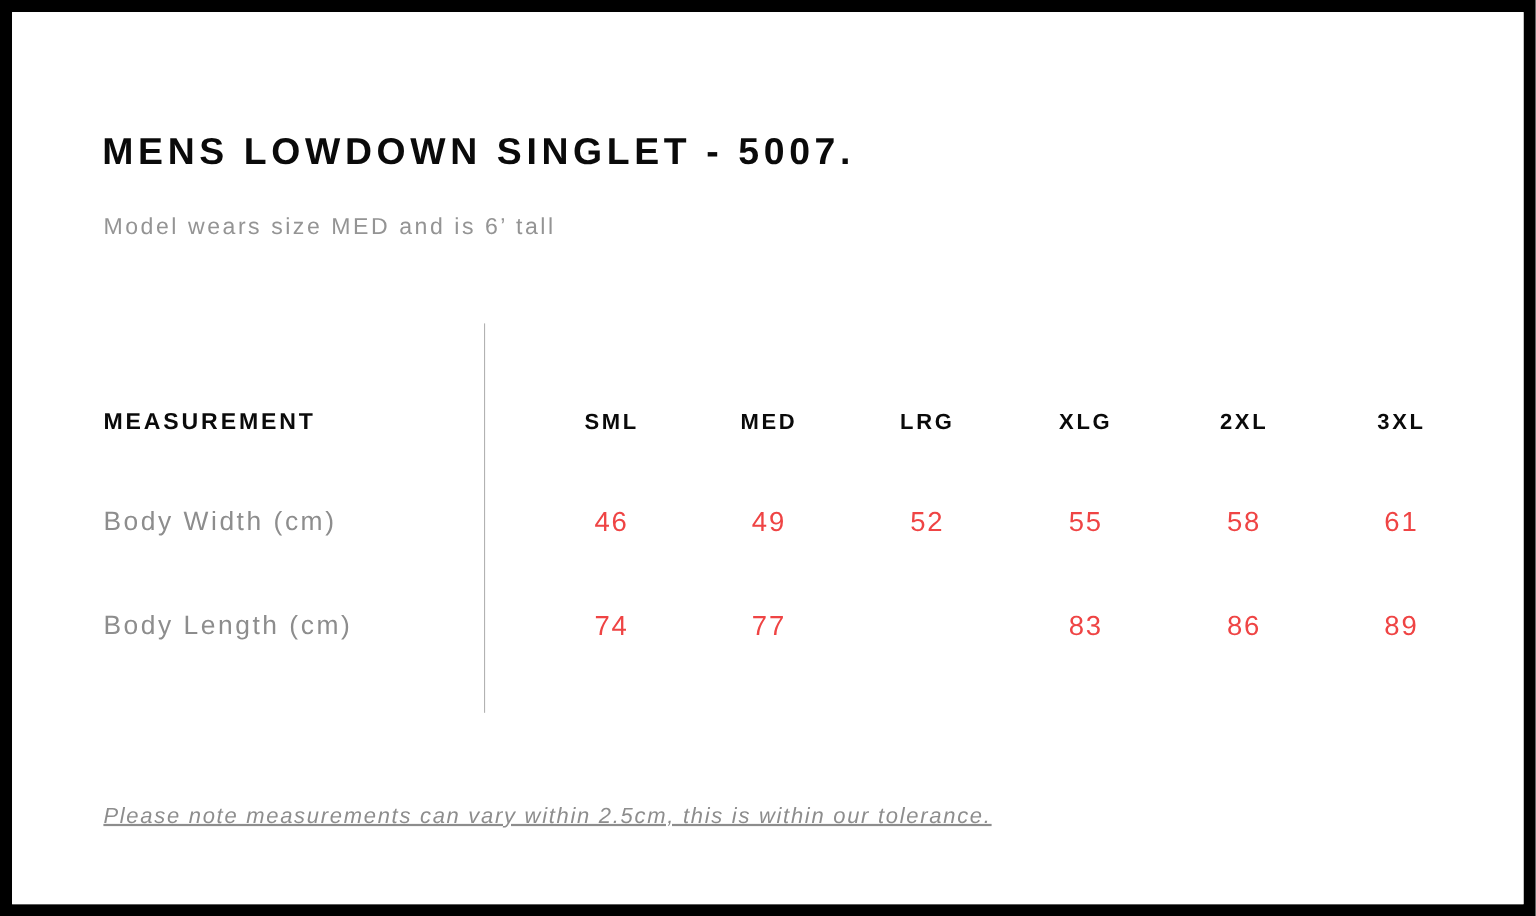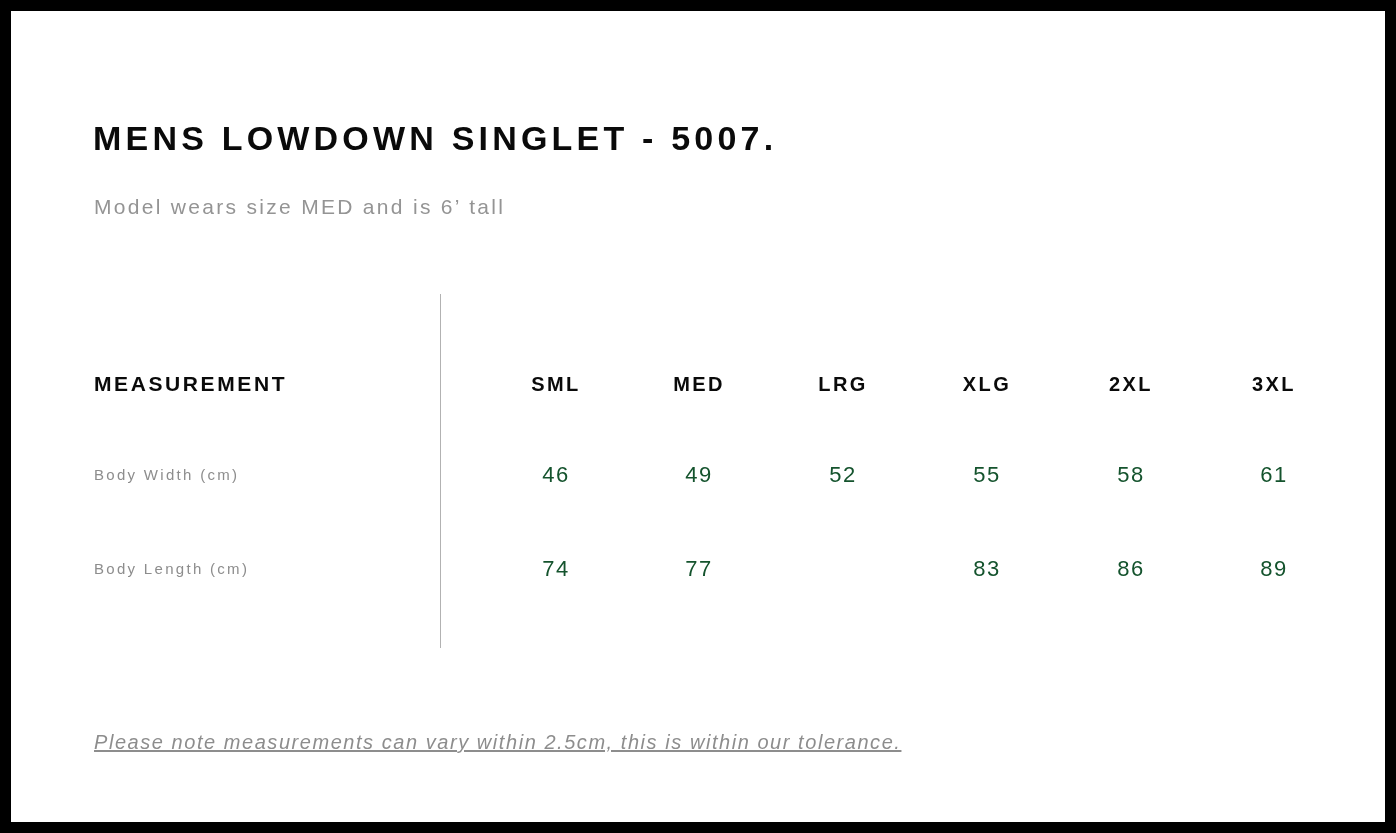--- a/index.html
+++ b/index.html
@@ -87,21 +87,21 @@
     white-space: nowrap;
   }
   .row-header .rowlabel {
     font-size: 21px;
     font-weight: bold;
     letter-spacing: 2.6px;
     color: #0a0a0a;
   }
   .row-0 .rowlabel,
   .row-1 .rowlabel {
-    font-size: 15px;
+    font-size: 24px;
     font-weight: normal;
     letter-spacing: 2.3px;
     color: #8d8d8d;
   }
 
   .cell {
     position: absolute;
     top: 0;
     width: 120px;
     height: 40px;
@@ -110,24 +110,24 @@
     white-space: nowrap;
   }
   .row-header .cell {
     font-size: 20px;
     font-weight: bold;
     letter-spacing: 2.4px;
     color: #0a0a0a;
   }
   .row-0 .cell,
   .row-1 .cell {
-    font-size: 22px;
+    font-size: 25px;
     font-weight: normal;
     letter-spacing: 1.6px;
-    color: #14532d;
+    color: #ef4444;
   }
   
   .col-0 { left: 484px; }
   .col-1 { left: 627px; }
   .col-2 { left: 771px; }
   .col-3 { left: 915px; }
   .col-4 { left: 1059px; }
   .col-5 { left: 1202px; }
 
   

